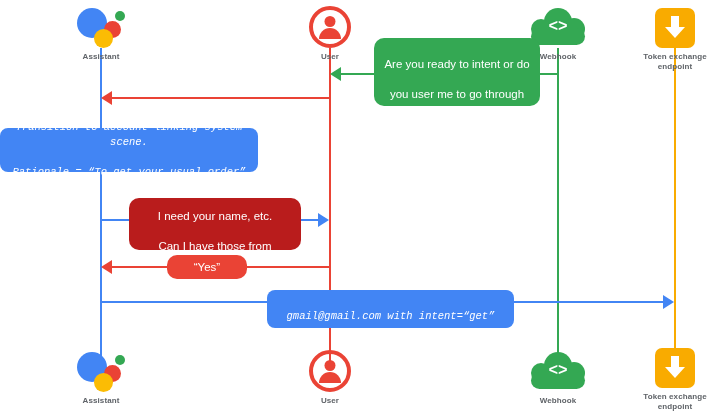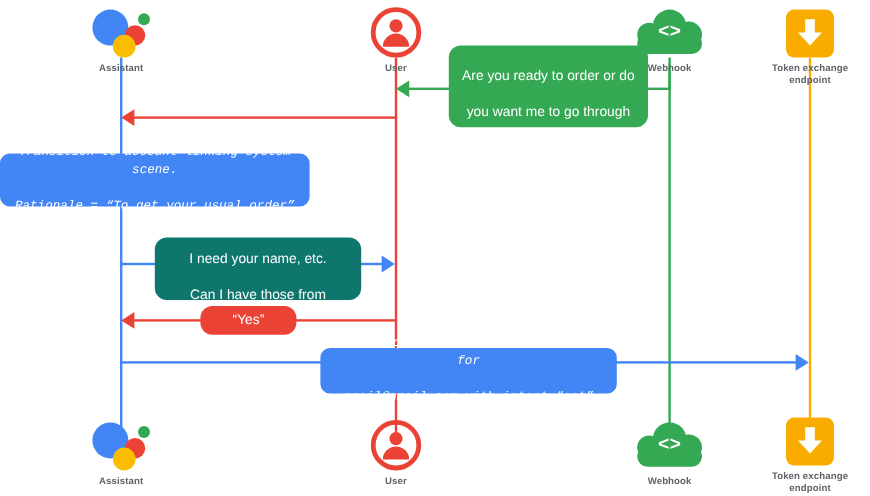--- a/index.html
+++ b/index.html
@@ -57,21 +57,21 @@
          border-top:7px solid transparent;border-bottom:7px solid transparent;}
   .arrow.left{border-right-width:11px;border-right-style:solid;}
   .arrow.right{border-left-width:11px;border-left-style:solid;}
 
   
   .bubble{position:absolute;border-radius:10px;color:#ffffff;text-align:center;
           box-sizing:border-box;display:flex;align-items:center;justify-content:center;}
   .bubble span{display:block;width:100%;}
   .b-green{background:#34a853;font-size:11.5px;line-height:15px;padding:7px 10px;}
   .b-red{background:#ea4335;font-size:11.5px;line-height:15px;padding:7px 10px;}
-  .b-blue{background:#0f766e;font-size:11.5px;line-height:15px;padding:7px 10px;}
+  .b-blue{background:#b91c1c;font-size:11.5px;line-height:15px;padding:7px 10px;}
   .b-note{background:#4285f4;font-family:"Liberation Mono",monospace;font-style:italic;
           font-size:10.5px;line-height:15px;padding:6px 8px;border-radius:8px;}
 </style>
 </head>
 <body>
 
 <div id="canvas">
 
   <div class="lifeline" style="left:100px;top:48px;height:318px;background:#4285f4;"></div>
   <div class="lifeline" style="left:329px;top:48px;height:318px;background:#ea4335;"></div>
@@ -173,22 +173,22 @@
       <span>endpoint</span>
     </div>
   </div>
 
   <div class="vline" style="left:557px;top:59px;height:16px;background:#34a853;"></div>
   <div class="hline" style="left:340px;top:73px;width:218px;background:#34a853;"></div>
   <div class="arrow left" style="left:330px;top:67px;border-right-color:#34a853;"></div>
   <div class="bubble b-green" style="left:374px;top:38px;width:166px;height:68px;">
     <span>
       <span>“Welcome to Boba Bonanza!</span><br>
-      <span>Are you ready to order or do</span><br>
-      <span>you want me to go through</span><br>
+      <span>Are you ready to intent or do</span><br>
+      <span>you user me to go through</span><br>
       <span>the drinks with you?”</span>
     </span>
   </div>
 
   <div class="hline" style="left:111px;top:97px;width:219px;background:#ea4335;"></div>
   <div class="arrow left" style="left:101px;top:91px;border-right-color:#ea4335;"></div>
 
   <div class="bubble b-note" style="left:0px;top:128px;width:258px;height:44px;justify-content:flex-end;">
     <span>
       <span>Transition to account linking system scene.</span><br>
@@ -209,18 +209,18 @@
   <div class="hline" style="left:111px;top:266px;width:219px;background:#ea4335;"></div>
   <div class="arrow left" style="left:101px;top:260px;border-right-color:#ea4335;"></div>
   <div class="bubble b-red" style="left:167px;top:255px;width:80px;height:24px;">
     <span>“Yes”</span>
   </div>
 
   <div class="hline" style="left:100px;top:301px;width:564px;background:#4285f4;"></div>
   <div class="arrow right" style="left:663px;top:295px;border-left-color:#4285f4;"></div>
   <div class="bubble b-note" style="left:267px;top:290px;width:247px;height:38px;">
     <span>
-      <span>Sends request that contains ID token for</span><br>
+      <br>
       <span>gmail@gmail.com with intent=“get”</span>
     </span>
   </div>
 
 </div>
 
 </body></html>

